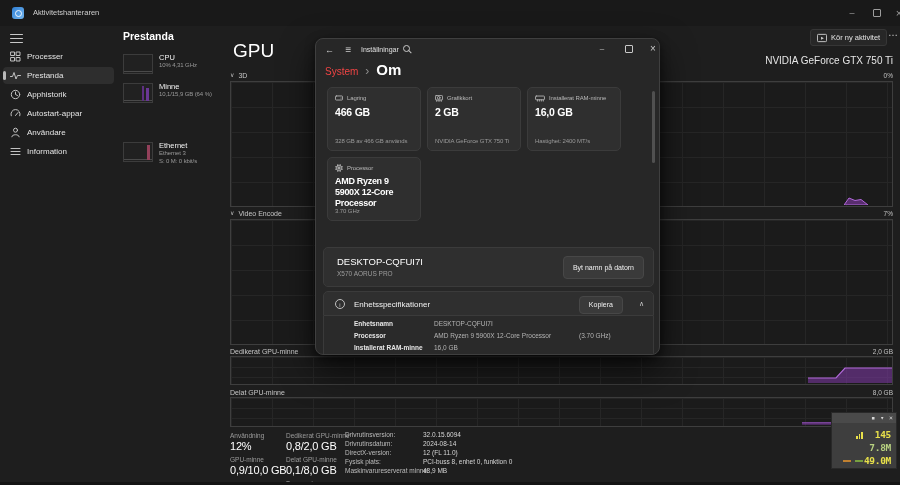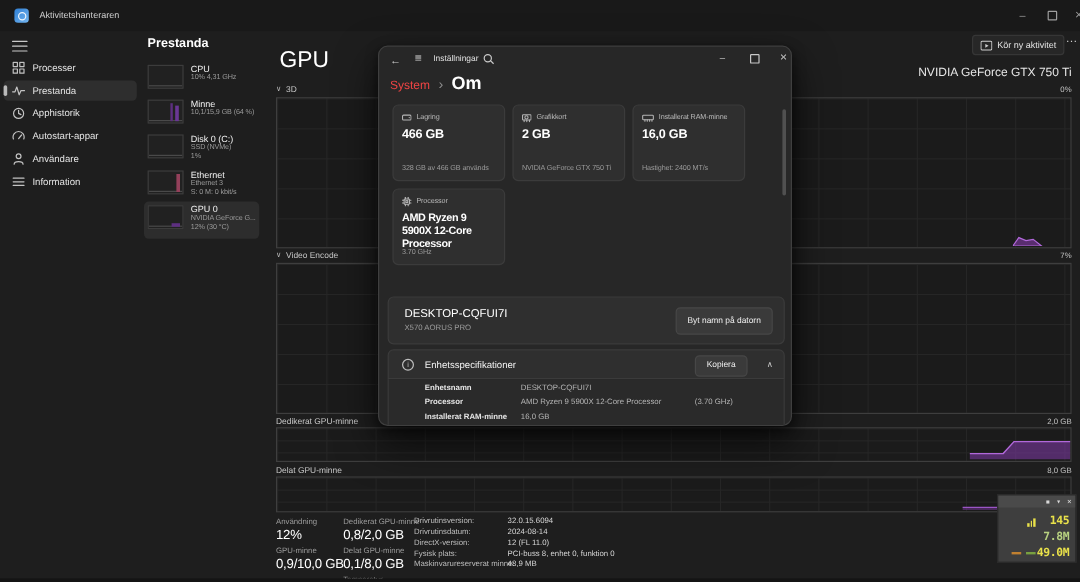--- a/index.html
+++ b/index.html
@@ -222,50 +222,29 @@
   </div>
   <div class="pl-item" style="top:51px;height:26px">
     <div class="thumb">
         <i class="t-baseline"></i>
       </div>
     <div>
         <div class="pl-name">CPU</div>
          <div class="pl-sub">10% 4,31 GHz</div>
       </div>
   </div>
-  <div class="pl-item" style="top:109px;height:29px">
-    <div class="thumb">
-        <i class="t-baseline"></i>
-      </div>
-    <div>
-        <div class="pl-name">Disk 0 (C:)</div>
-         <div class="pl-sub">SSD (NVMe)</div>
-         <div class="pl-sub">1%</div>
-      </div>
-  </div>
   <div class="pl-item" style="top:139px;height:27px">
     <div class="thumb">
         <i class="t-baseline"></i>
         <i class="t-eth"></i>
       </div>
     <div>
         <div class="pl-name">Ethernet</div>
          <div class="pl-sub">Ethernet 3</div>
          <div class="pl-sub">S: 0 M: 0 kbit/s</div>
-      </div>
-  </div>
-  <div class="pl-item sel" style="top:168px;height:31px">
-    <div class="thumb">
-        <i class="t-baseline"></i>
-        <i class="t-gpu"></i>
-      </div>
-    <div>
-        <div class="pl-name">GPU 0</div>
-         <div class="pl-sub">NVIDIA GeForce G...</div>
-         <div class="pl-sub">12% (30 °C)</div>
       </div>
   </div>
 
   <div class="gpu-title">GPU</div>
   <div class="gpu-device">NVIDIA GeForce GTX 750 Ti</div>
 
   <div class="sec-row" style="top:70px">
     <span class="chev">∨</span>
     <span>3D</span>
     <span class="sec-scale">0%</span>

